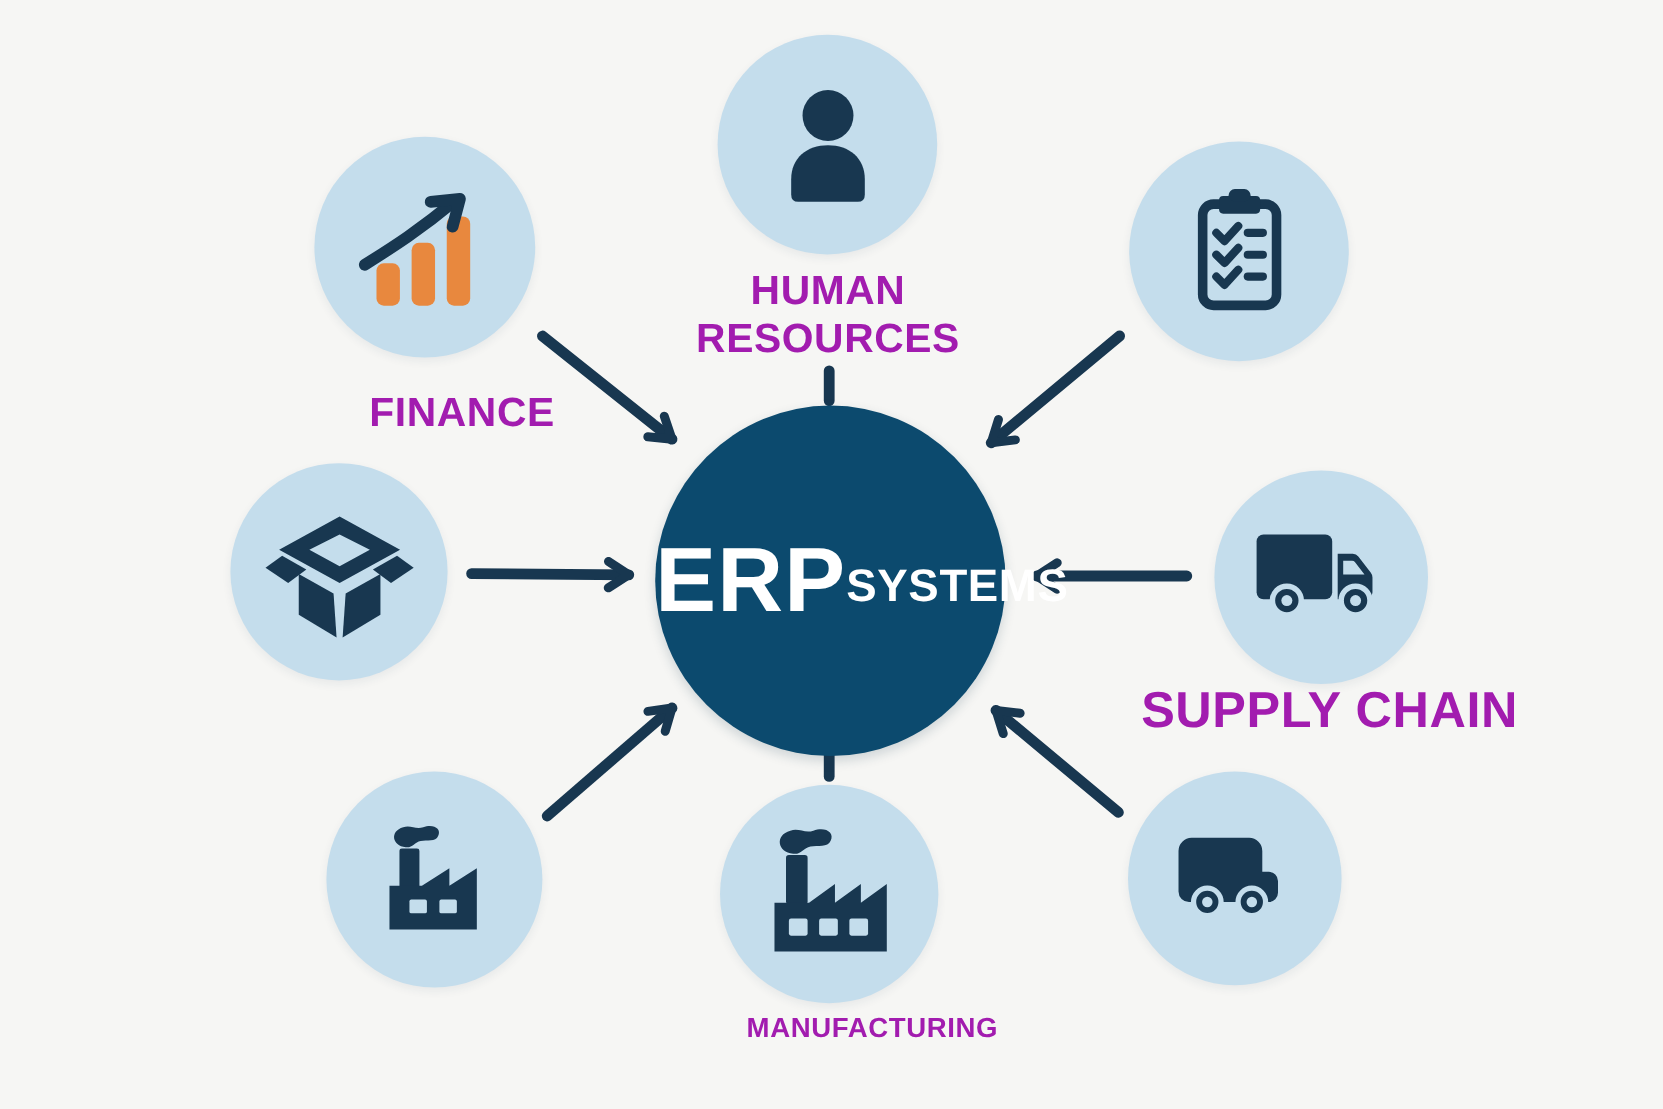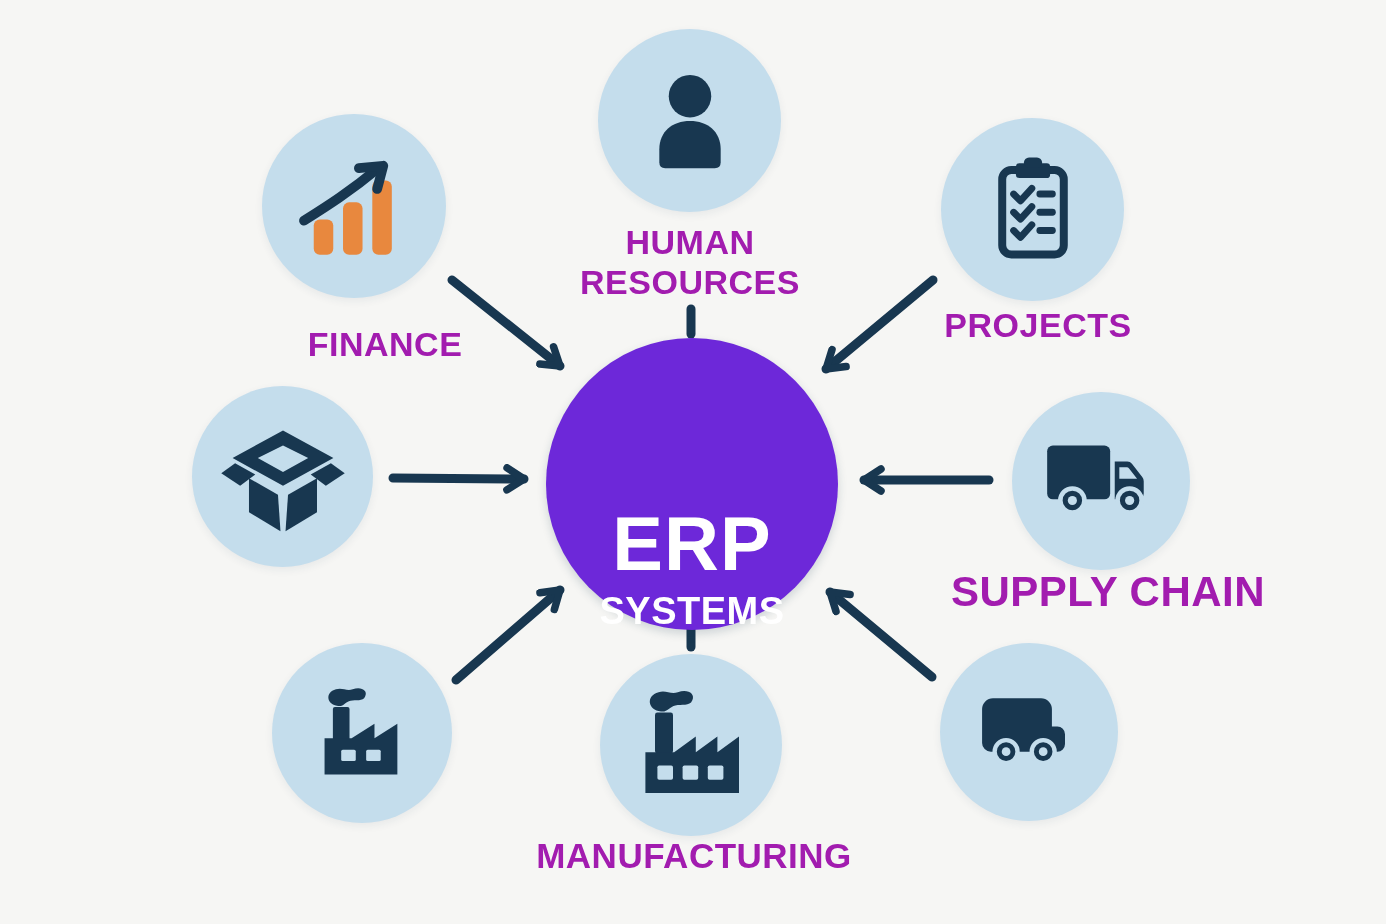--- a/index.html
+++ b/index.html
@@ -23,26 +23,26 @@
     border-radius: 50%;
     display: flex;
     align-items: center;
     justify-content: center;
     box-shadow: 0 3px 8px rgba(24,55,80,0.07);
   }
   .center-circle {
     position: absolute;
     left: 546px; top: 338px;
     width: 292px; height: 292px;
-    background: #6d28d9;
+    background: #0c4a6e;
     border-radius: 50%;
     display: flex;
-    flex-direction: column;
+    flex-direction: row;
     align-items: center;
-    justify-content: flex-end;
+    justify-content: flex-start;
     box-shadow: 0 4px 10px rgba(24,55,80,0.18);
   }
   .center-line1 {
     color: #ffffff; font-weight: bold;
     font-size: 76px; line-height: 1;
     letter-spacing: 1px;
   }
   .center-line2 {
     color: #ffffff; font-weight: bold;
     font-size: 38px; line-height: 1;
@@ -118,21 +118,20 @@
       <rect x="35" y="9" width="30" height="13" rx="3" fill="#183750"></rect>
       <rect x="42" y="4" width="16" height="9" rx="4.5" fill="#183750"></rect>
       <path d="M33,36 l6,6 l10,-11" stroke="#183750" stroke-width="6" fill="none" stroke-linecap="round" stroke-linejoin="round"></path>
       <rect x="53" y="33" width="17" height="6" rx="3" fill="#183750"></rect>
       <path d="M33,52 l6,6 l10,-11" stroke="#183750" stroke-width="6" fill="none" stroke-linecap="round" stroke-linejoin="round"></path>
       <rect x="53" y="49" width="17" height="6" rx="3" fill="#183750"></rect>
       <path d="M33,68 l6,6 l10,-11" stroke="#183750" stroke-width="6" fill="none" stroke-linecap="round" stroke-linejoin="round"></path>
       <rect x="53" y="65" width="17" height="6" rx="3" fill="#183750"></rect>
     </svg>
   </div>
-  <div class="node-label" style="left:1038px;top:305px;">PROJECTS</div>
 
   <div class="node-circle" style="left:192px;top:386px;width:181px;height:181px;">
     <svg class="icon-svg" width="126" height="126" viewBox="0 0 100 100">
       <path fill-rule="evenodd" fill="#183750" d="M50,13 L90,35 L50,57 L10,35 Z M50,25 L70,35 L50,46 L30,35 Z"></path>
       <path d="M12,39 L28,48 L16,57 L1,47 Z" fill="#183750"></path>
       <path d="M88,39 L72,48 L84,57 L99,47 Z" fill="#183750"></path>
       <path d="M23,51 L46,64 L48,93 L23,78 Z" fill="#183750"></path>
       <path d="M77,51 L54,64 L52,93 L77,78 Z" fill="#183750"></path>
     </svg>
   </div>
@@ -163,21 +162,21 @@
   <div class="node-circle" style="left:600px;top:654px;width:182px;height:182px;">
     <svg class="icon-svg" width="120" height="120" viewBox="0 0 100 100">
       <path d="M25,22 C14,21 12,9 23,6 C29,4 33,8 39,6 C47,3 54,7 51,13 C49,18 42,16 37,17 C32,18 30,23 25,22 Z" fill="#183750"></path>
       <rect x="20" y="23" width="15" height="34" rx="2" fill="#183750"></rect>
       <path d="M12,90 V56 H36 L54,43 V56 L72,43 V56 L90,43 V90 Z" fill="#183750"></path>
       <rect x="22" y="67" width="13" height="12" rx="1.5" fill="#c4ddec"></rect>
       <rect x="43" y="67" width="13" height="12" rx="1.5" fill="#c4ddec"></rect>
       <rect x="64" y="67" width="13" height="12" rx="1.5" fill="#c4ddec"></rect>
     </svg>
   </div>
-  <div class="node-label" style="left:694px;top:836px;font-size:35px;">MANUFACTURING</div>
+  <div class="node-label" style="left:727px;top:836px;font-size:23px;">MANUFACTURING</div>
 
   <div class="node-circle" style="left:940px;top:643px;width:178px;height:178px;">
     <svg class="icon-svg" width="120" height="86" viewBox="0 0 110 78">
       <path d="M12,49 V18 a10,10 0 0 1 10,-10 h44 a10,10 0 0 1 10,10 v16 h5 a7,7 0 0 1 7,7 v9 a7,7 0 0 1 -7,7 H20 a8,8 0 0 1 -8,-8 Z" fill="#183750"></path>
       <circle cx="34" cy="57" r="10.5" fill="#183750" stroke="#c4ddec" stroke-width="4"></circle>
       <circle cx="34" cy="57" r="4" fill="#c4ddec"></circle>
       <circle cx="68" cy="57" r="10.5" fill="#183750" stroke="#c4ddec" stroke-width="4"></circle>
       <circle cx="68" cy="57" r="4" fill="#c4ddec"></circle>
     </svg>
   </div>

